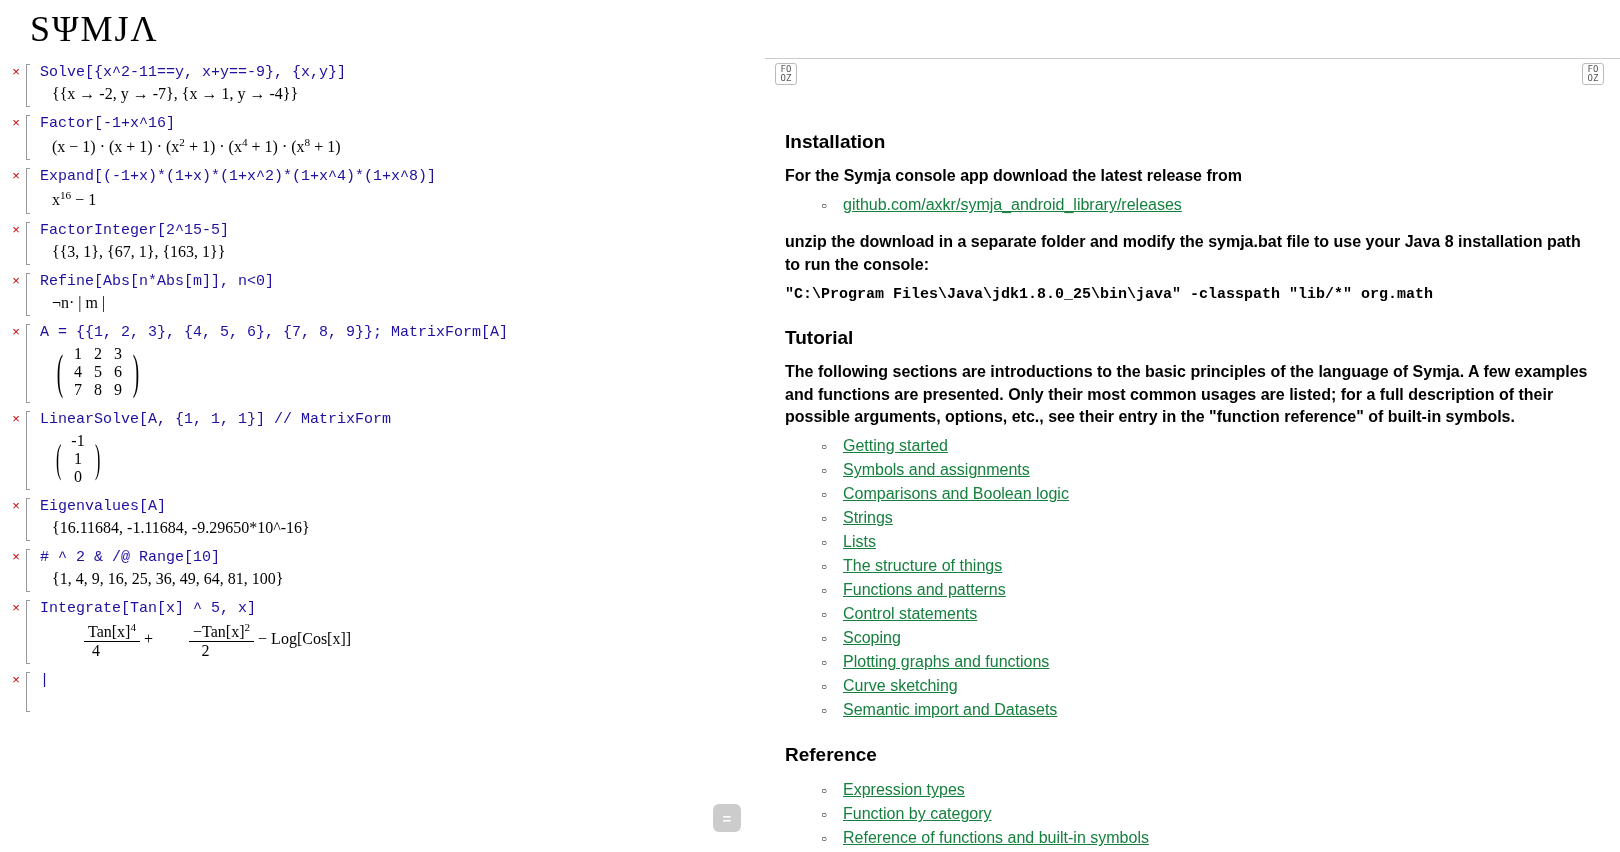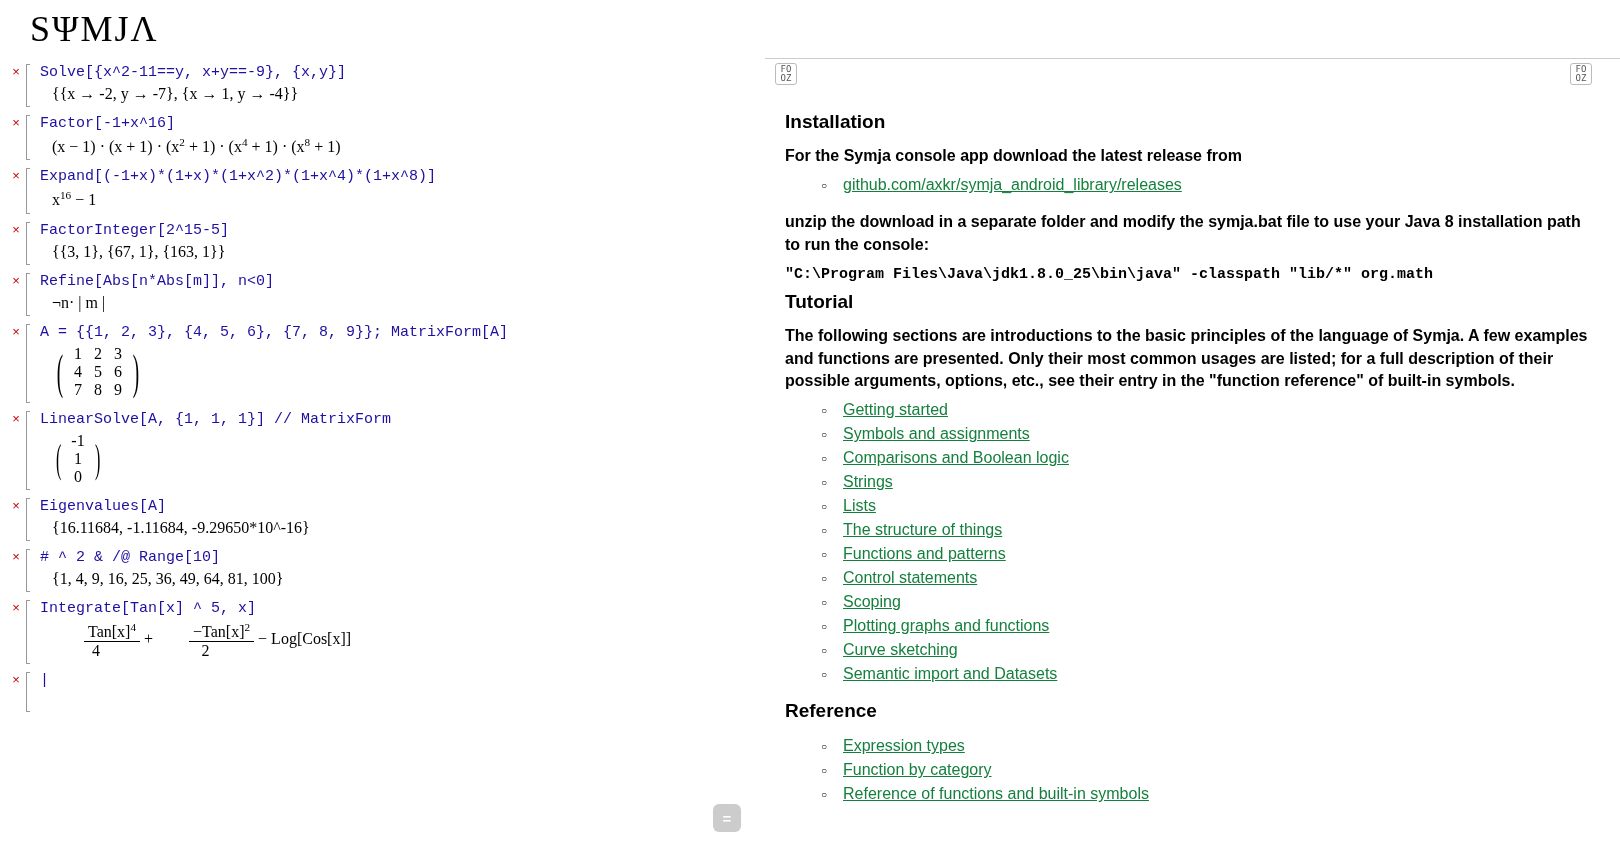--- a/index.html
+++ b/index.html
@@ -10,21 +10,21 @@
   
   .main { flex: 1; display: flex; overflow: hidden; }
   
   .left-pane { width: 765px; overflow-y: auto; padding: 4px 0 4px 0; position: relative; }
   .left-pane::-webkit-scrollbar { width: 10px; }
   .left-pane::-webkit-scrollbar-track { background: #fafafa; }
   .left-pane::-webkit-scrollbar-thumb { background: #bbb; border-radius: 5px; }
   
   .right-pane { flex: 1; overflow-y: auto; padding: 0 20px 20px 20px; border-top: 1px solid #ccc; position: relative; }
   
-  .toolbar-buttons { position: absolute; top: 4px; left: 10px; right: 28px; display: flex; justify-content: space-between; }
+  .toolbar-buttons { position: absolute; top: 4px; left: 10px; right: 16px; display: flex; justify-content: space-between; }
   .tb-btn { width: 22px; height: 22px; border: 1px solid #bbb; background: #fff; font-size: 9px; line-height: 9px; display: flex; align-items: center; justify-content: center; border-radius: 3px; cursor: pointer; color: #555; font-family: monospace; flex-direction: column; }
   
   .cell { display: flex; align-items: flex-start; margin-bottom: 4px; padding-left: 10px; }
   .del { color: #c00; font-size: 13px; width: 12px; text-align: center; cursor: pointer; line-height: 20px; font-family: Arial; }
   .bracket { width: 4px; border-left: 1px solid #999; border-top: 1px solid #999; border-bottom: 1px solid #999; align-self: stretch; margin: 2px 10px 2px 4px; min-height: 40px; }
   .cell-body { flex: 1; padding: 2px 0 6px 0; }
   .in { font-family: "Courier New", monospace; color: #1e10a0; font-size: 15px; margin-bottom: 4px; white-space: pre; }
   .out { font-family: "Times New Roman", serif; font-size: 16px; padding-left: 12px; }
   .out sup { font-size: 0.7em; }
   .out .frac { display: inline-block; text-align: center; vertical-align: middle; }
@@ -35,21 +35,21 @@
   .matrix table { border-collapse: collapse; }
   .matrix td { padding: 0 6px; text-align: center; font-family: "Times New Roman", serif; }
   .matrix.small .mb { font-size: 40px; line-height: 40px; }
   
   .cursor-cell .in::after { content: "|"; animation: blink 1s infinite; }
   @keyframes blink { 50% { opacity: 0; } }
   
   .float-btn { position: absolute; right: 24px; bottom: 20px; width: 28px; height: 28px; background: #ccc; border-radius: 6px; display: flex; align-items: center; justify-content: center; color: #fff; font-weight: bold; cursor: pointer; }
   
   .doc-content { padding-top: 50px; }
-  .doc-content h3 { font-size: 19px; font-weight: bold; margin-top: 2px; margin-bottom: 12px; }
+  .doc-content h3 { font-size: 19px; font-weight: bold; margin-top: 22px; margin-bottom: 12px; }
   .doc-content p { font-size: 16px; line-height: 1.4; margin-bottom: 6px; font-weight: bold; }
   .doc-content a { color: #15803d; text-decoration: underline; cursor: pointer; }
   .doc-content ul { list-style: none; margin: 6px 0 14px 42px; }
   .doc-content ul li { position: relative; padding-left: 16px; line-height: 1.5; font-size: 16px; }
   .doc-content ul li::before { content: "○"; position: absolute; left: -6px; font-size: 10px; top: 5px; }
   .doc-content code { font-family: "Courier New", monospace; font-size: 15px; }
 </style>
 </head>
 <body>
 

